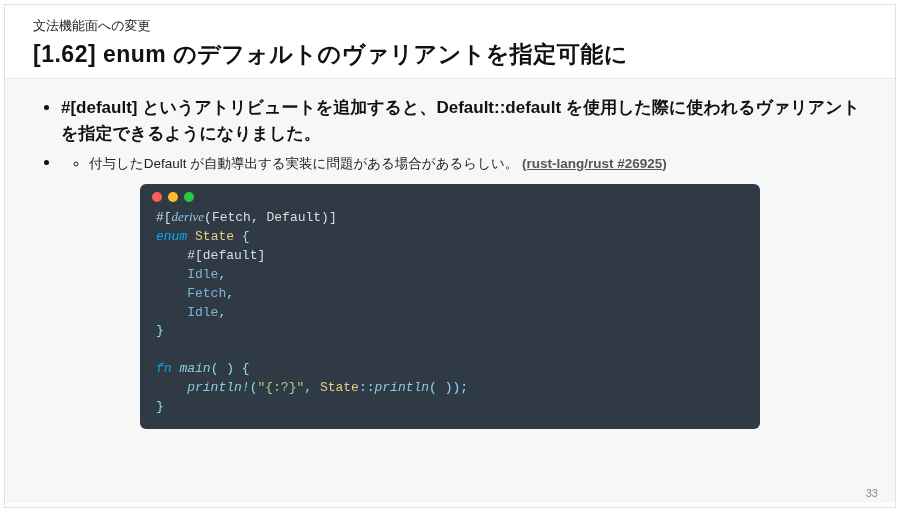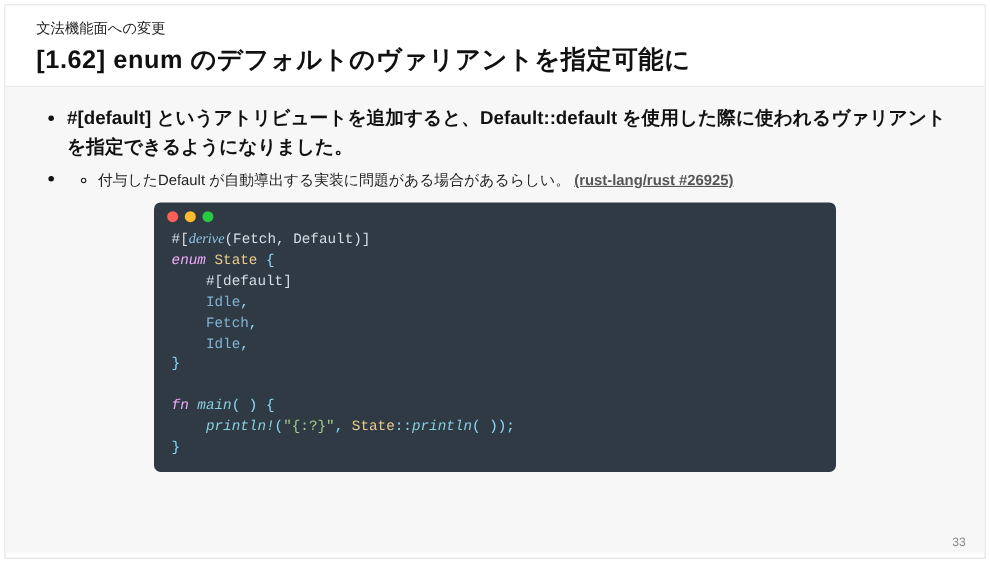--- a/index.html
+++ b/index.html
@@ -83,21 +83,21 @@
   .dot { width: 10px; height: 10px; border-radius: 50%; }
   .dot.red { background: #ff5f56; }
   .dot.yellow { background: #ffbd2e; }
   .dot.green { background: #27c93f; }
   .code-pre {
     padding: 2px 16px 12px 16px;
     white-space: pre;
   }
   .tok-attr   { color: #d8dee5; }
   .tok-deriv  { color: #8fc7e8; font-style: italic; font-family: Liberation Serif, serif; }
-  .tok-kw     { color: #f0abfc; font-style: italic; }
+  .tok-kw     { color: #0ea5e9; font-style: italic; }
   .tok-type   { color: #e9cb8b; }
   .tok-ident  { color: #7fb6d6; }
   .tok-macro  { color: #88cfe0; font-style: italic; text-align: center; }
   .tok-str    { color: #a3ce8c; }
   .tok-punc   { color: #89ddff; }
   .pagenum {
     position: absolute;
     right: 17px;
     bottom: 8px;
     font-size: 11px;

